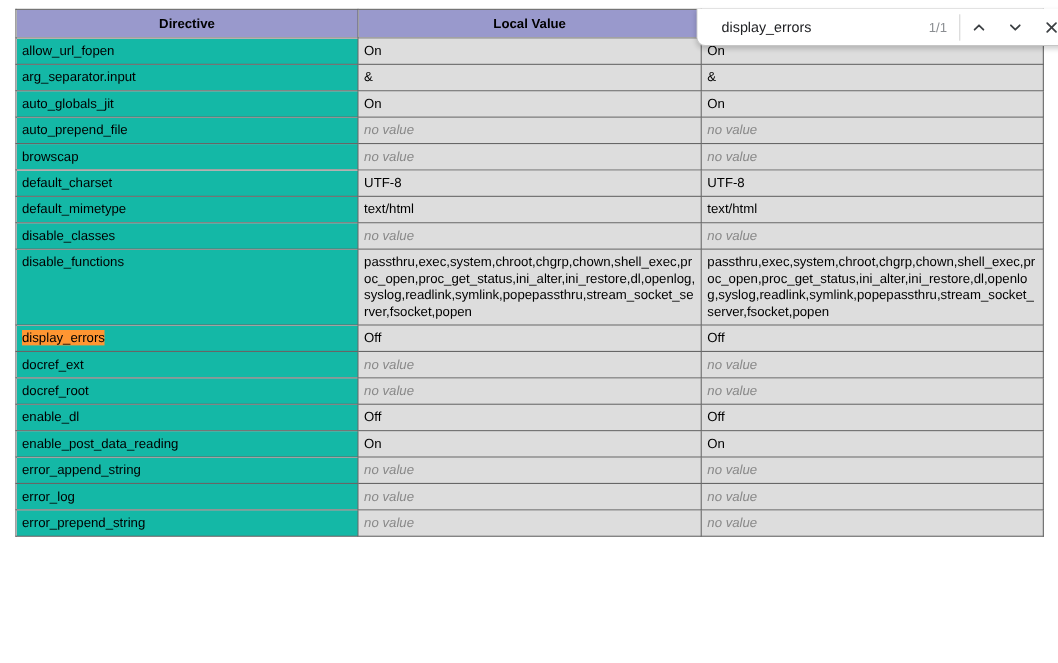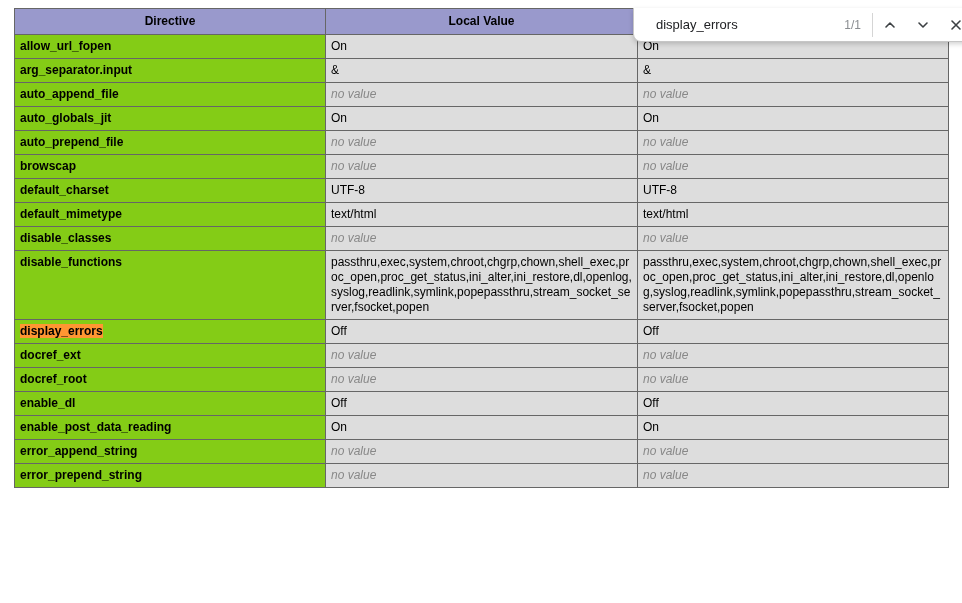--- a/index.html
+++ b/index.html
@@ -36,22 +36,22 @@
   }
   table.ini th {
     background: #9999cc;
     font-weight: bold;
     text-align: center;
     color: #000;
     padding: 5px;
     margin-top: 28px;
   }
   td.e {
-    background: #84cc16;
-    font-weight: bold;
+    background: #14b8a6;
+    font-weight: normal;
     word-break: break-all;
   }
   td.v {
     background: #dddddd;
     word-break: break-all;
   }
   td.v .novalue {
     color: #888888;
     font-style: italic;
   }
@@ -134,25 +134,20 @@
           <td class="e">allow_url_fopen</td>
           <td class="v">On</td>
           <td class="v">On</td>
         </tr>
         <tr>
           <td class="e">arg_separator.input</td>
           <td class="v">&amp;</td>
           <td class="v">&amp;</td>
         </tr>
         <tr>
-          <td class="e">auto_append_file</td>
-          <td class="v"><span class="novalue">no value</span></td>
-          <td class="v"><span class="novalue">no value</span></td>
-        </tr>
-        <tr>
           <td class="e">auto_globals_jit</td>
           <td class="v">On</td>
           <td class="v">On</td>
         </tr>
         <tr>
           <td class="e">auto_prepend_file</td>
           <td class="v"><span class="novalue">no value</span></td>
           <td class="v"><span class="novalue">no value</span></td>
         </tr>
         <tr>
@@ -200,20 +195,25 @@
           <td class="v">Off</td>
           <td class="v">Off</td>
         </tr>
         <tr>
           <td class="e">enable_post_data_reading</td>
           <td class="v">On</td>
           <td class="v">On</td>
         </tr>
         <tr>
           <td class="e">error_append_string</td>
+          <td class="v"><span class="novalue">no value</span></td>
+          <td class="v"><span class="novalue">no value</span></td>
+        </tr>
+        <tr>
+          <td class="e">error_log</td>
           <td class="v"><span class="novalue">no value</span></td>
           <td class="v"><span class="novalue">no value</span></td>
         </tr>
         <tr>
           <td class="e">error_prepend_string</td>
           <td class="v"><span class="novalue">no value</span></td>
           <td class="v"><span class="novalue">no value</span></td>
         </tr>
       </tbody>
   </table>

